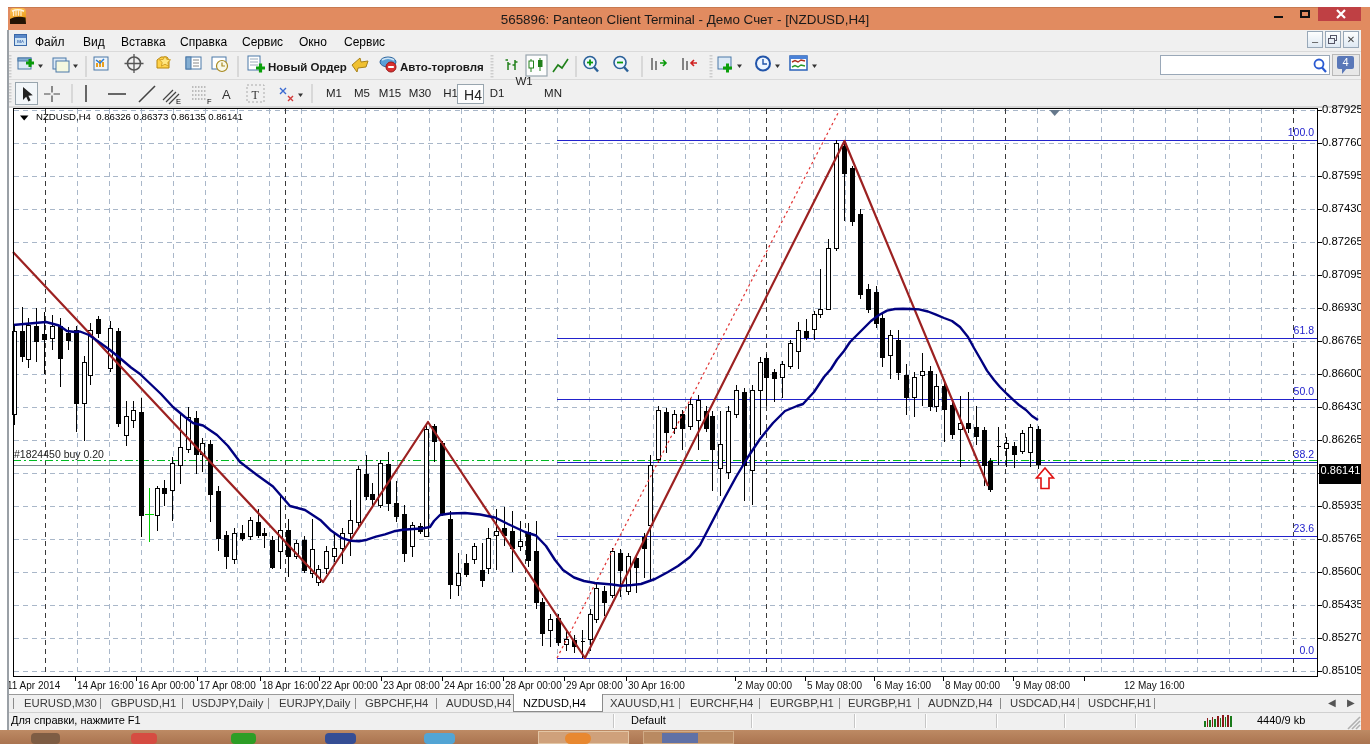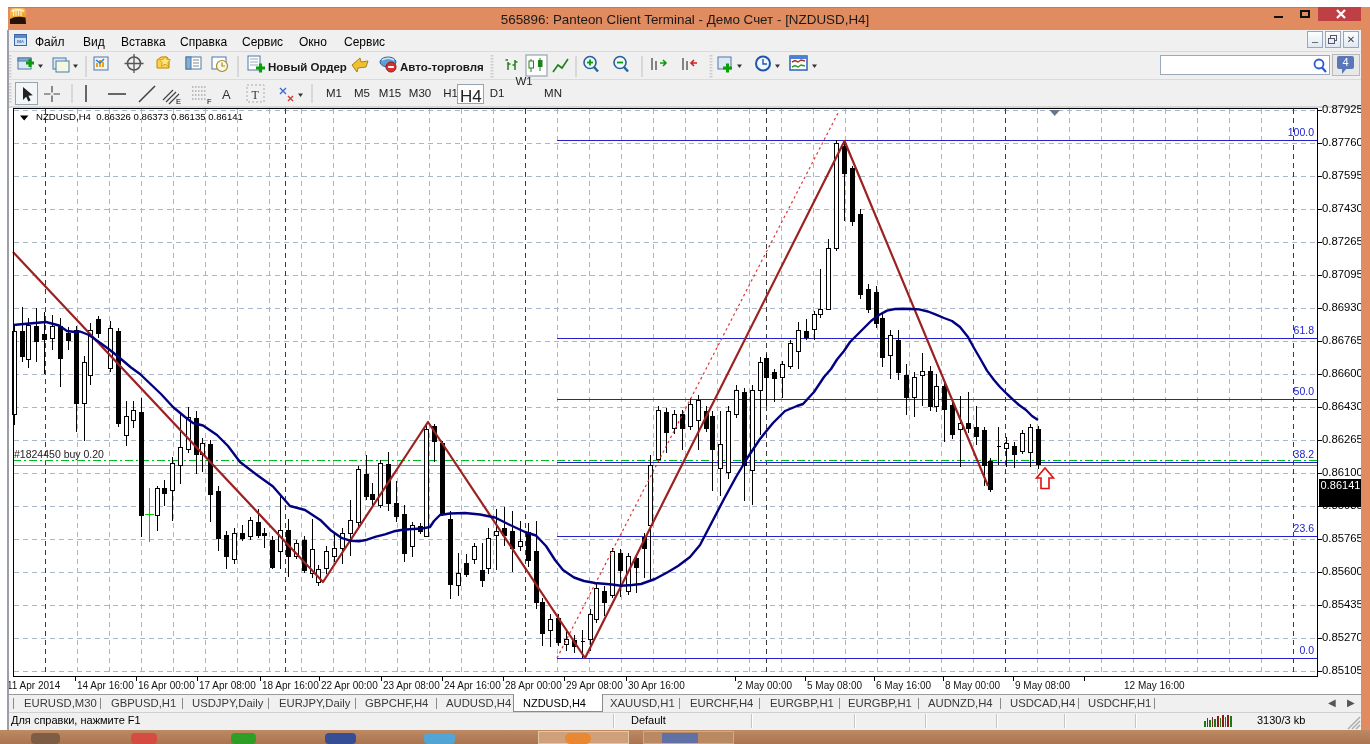--- a/index.html
+++ b/index.html
@@ -145,21 +145,21 @@
 <path d="M 288 96 l 5 5 m 0 -5 l -5 5" stroke="#d23a3a" stroke-width="1.4"></path>
 <path d="M 298 93.5 l 5 0 l -2.5 3.5 Z" fill="#333"></path>
 <line x1="312" y1="84" x2="312" y2="103" stroke="#c8c8c8" stroke-width="1.2"></line>
   </svg>
 <div style="position:absolute;left:322px;top:87px;width:24px;font-size:11.5px;color:#222;text-align:center">M1</div>
 <div style="position:absolute;left:350px;top:87px;width:24px;font-size:11.5px;color:#222;text-align:center">M5</div>
 <div style="position:absolute;left:376px;top:87px;width:28px;font-size:11.5px;color:#222;text-align:center">M15</div>
 <div style="position:absolute;left:406px;top:87px;width:28px;font-size:11.5px;color:#222;text-align:center">M30</div>
 <div style="position:absolute;left:436px;top:87px;width:22px;font-size:11.5px;color:#222;text-align:right">H1</div>
 <div style="position:absolute;left:457px;top:83.5px;width:27px;height:20px;background:#fdfdfd;border:1px solid #98a5ae;box-sizing:border-box"></div>
-<div style="position:absolute;left:460px;top:87px;width:22px;font-size:17px;color:#222;text-align:left">H4</div>
+<div style="position:absolute;left:460px;top:87px;width:22px;font-size:14px;color:#222;text-align:right">H4</div>
 <div style="position:absolute;left:486px;top:87px;width:22px;font-size:11.5px;color:#222;text-align:center">D1</div>
 <div style="position:absolute;left:512px;top:75px;width:24px;font-size:11.5px;color:#222;text-align:center">W1</div>
 <div style="position:absolute;left:540px;top:87px;width:26px;font-size:11.5px;color:#222;text-align:center">MN</div>
 
 <div style="position:absolute;left:8px;top:108px;width:1354px;height:569px;background:#fff"></div>
 <svg width="1362" height="587" viewBox="0 108 1362 587" style="position:absolute;left:0;top:108px">
     <rect x="13" y="108" width="1305" height="569" fill="#ffffff"></rect>
 <g shape-rendering="crispEdges">
 <line x1="13.5" y1="110.5" x2="1317" y2="110.5" stroke="#a9b7c9" stroke-width="1" stroke-dasharray="5,4"></line>
 <line x1="13.5" y1="143.5" x2="1317" y2="143.5" stroke="#a9b7c9" stroke-width="1" stroke-dasharray="5,4"></line>
@@ -548,21 +548,21 @@
 <div style="position:absolute;left:1322px;top:532px;font-size:11.3px;color:#000">0.85765</div>
 <div style="position:absolute;left:1318px;top:539px;width:4px;height:1px;background:#000"></div>
 <div style="position:absolute;left:1322px;top:565px;font-size:11.3px;color:#000">0.85600</div>
 <div style="position:absolute;left:1318px;top:572px;width:4px;height:1px;background:#000"></div>
 <div style="position:absolute;left:1322px;top:598px;font-size:11.3px;color:#000">0.85435</div>
 <div style="position:absolute;left:1318px;top:605px;width:4px;height:1px;background:#000"></div>
 <div style="position:absolute;left:1322px;top:631px;font-size:11.3px;color:#000">0.85270</div>
 <div style="position:absolute;left:1318px;top:638px;width:4px;height:1px;background:#000"></div>
 <div style="position:absolute;left:1322px;top:664px;font-size:11.3px;color:#000">0.85105</div>
 <div style="position:absolute;left:1318px;top:671px;width:4px;height:1px;background:#000"></div>
-<div style="position:absolute;left:1319px;top:479px;width:43px;height:28px;background:#000;color:#fff;font-size:11px;line-height:12px;text-align:center">0.86141</div>
+<div style="position:absolute;left:1319px;top:464px;width:43px;height:20px;background:#000;color:#fff;font-size:11px;line-height:12px;text-align:center">0.86141</div>
 <div style="position:absolute;left:7px;top:680px;font-size:10px;color:#111">11 Apr 2014</div>
 <div style="position:absolute;left:5px;top:677px;width:1px;height:4px;background:#000"></div>
 <div style="position:absolute;left:77px;top:680px;font-size:10px;color:#111">14 Apr 16:00</div>
 <div style="position:absolute;left:75px;top:677px;width:1px;height:4px;background:#000"></div>
 <div style="position:absolute;left:138px;top:680px;font-size:10px;color:#111">16 Apr 00:00</div>
 <div style="position:absolute;left:136px;top:677px;width:1px;height:4px;background:#000"></div>
 <div style="position:absolute;left:199px;top:680px;font-size:10px;color:#111">17 Apr 08:00</div>
 <div style="position:absolute;left:197px;top:677px;width:1px;height:4px;background:#000"></div>
 <div style="position:absolute;left:262px;top:680px;font-size:10px;color:#111">18 Apr 16:00</div>
 <div style="position:absolute;left:260px;top:677px;width:1px;height:4px;background:#000"></div>
@@ -617,21 +617,21 @@
 <div style="position:absolute;left:770px;top:697px;font-size:11.3px;color:#3a3a3a">EURGBP,H1</div>
 <div style="position:absolute;left:848px;top:697px;font-size:11.3px;color:#3a3a3a">EURGBP,H1</div>
 <div style="position:absolute;left:928px;top:697px;font-size:11.3px;color:#3a3a3a">AUDNZD,H4</div>
 <div style="position:absolute;left:1010px;top:697px;font-size:11.3px;color:#3a3a3a">USDCAD,H4</div>
 <div style="position:absolute;left:1088px;top:697px;font-size:11.3px;color:#3a3a3a">USDCHF,H1</div>
 <div style="position:absolute;left:1328px;top:697px;font-size:10px;color:#555">◀</div>
 <div style="position:absolute;left:1347px;top:697px;font-size:10px;color:#555">▶</div>
 <div style="position:absolute;left:8px;top:712px;width:1353px;height:18px;background:#f0f0f0;border-top:1px solid #d0d0d0"></div>
 <div style="position:absolute;left:11px;top:714px;font-size:11px;color:#000">Для справки, нажмите F1</div>
 <div style="position:absolute;left:631px;top:714px;font-size:11px;color:#000">Default</div>
-<div style="position:absolute;left:1257px;top:714px;font-size:11px;color:#000">3130/3 kb</div>
+<div style="position:absolute;left:1257px;top:714px;font-size:11px;color:#000">4440/9 kb</div>
 <div style="position:absolute;left:613px;top:714px;width:1px;height:14px;background:#c6c6c6;border-right:1px solid #fff"></div>
 <div style="position:absolute;left:751px;top:714px;width:1px;height:14px;background:#c6c6c6;border-right:1px solid #fff"></div>
 <div style="position:absolute;left:854px;top:714px;width:1px;height:14px;background:#c6c6c6;border-right:1px solid #fff"></div>
 <div style="position:absolute;left:925px;top:714px;width:1px;height:14px;background:#c6c6c6;border-right:1px solid #fff"></div>
 <div style="position:absolute;left:996px;top:714px;width:1px;height:14px;background:#c6c6c6;border-right:1px solid #fff"></div>
 <div style="position:absolute;left:1064px;top:714px;width:1px;height:14px;background:#c6c6c6;border-right:1px solid #fff"></div>
 <div style="position:absolute;left:1135px;top:714px;width:1px;height:14px;background:#c6c6c6;border-right:1px solid #fff"></div>
 <div style="position:absolute;left:1204.0px;top:721px;width:1.6px;height:6px;background:#1a7a1a"></div>
 <div style="position:absolute;left:1206.6px;top:718px;width:1.6px;height:9px;background:#8b1a1a"></div>
 <div style="position:absolute;left:1209.2px;top:720px;width:1.6px;height:7px;background:#1a7a1a"></div>

